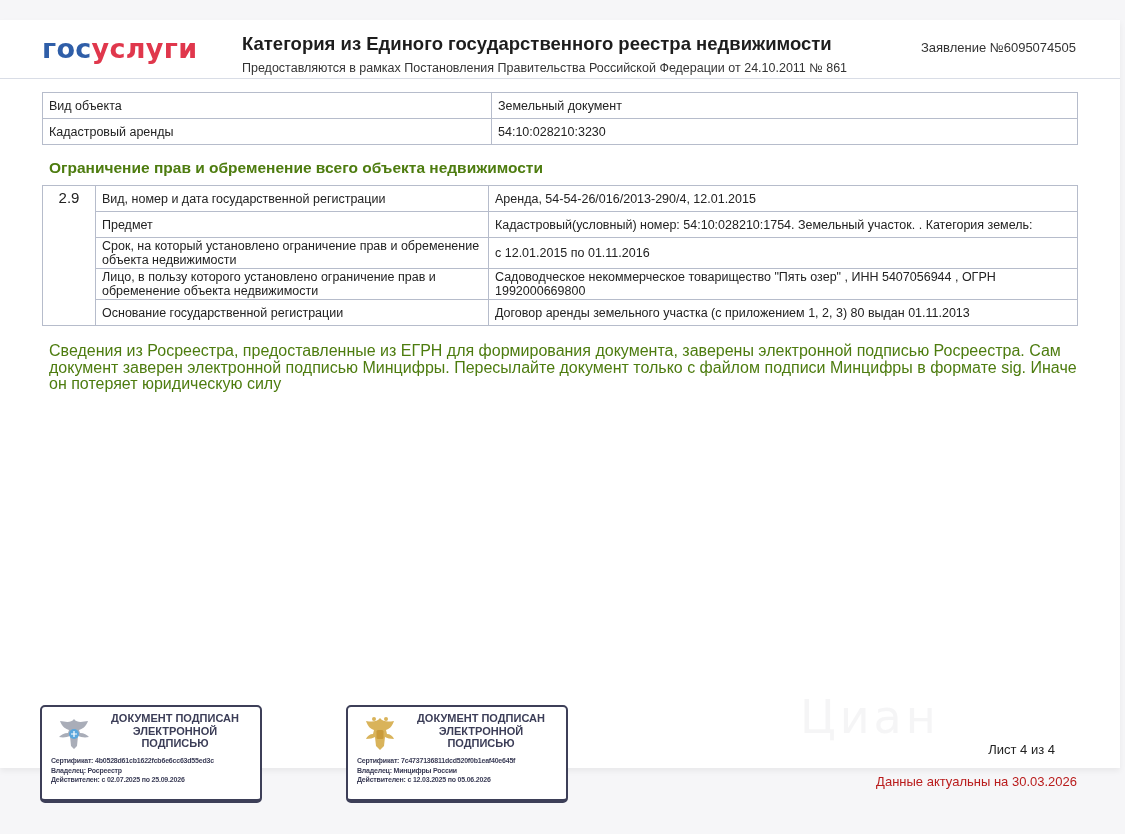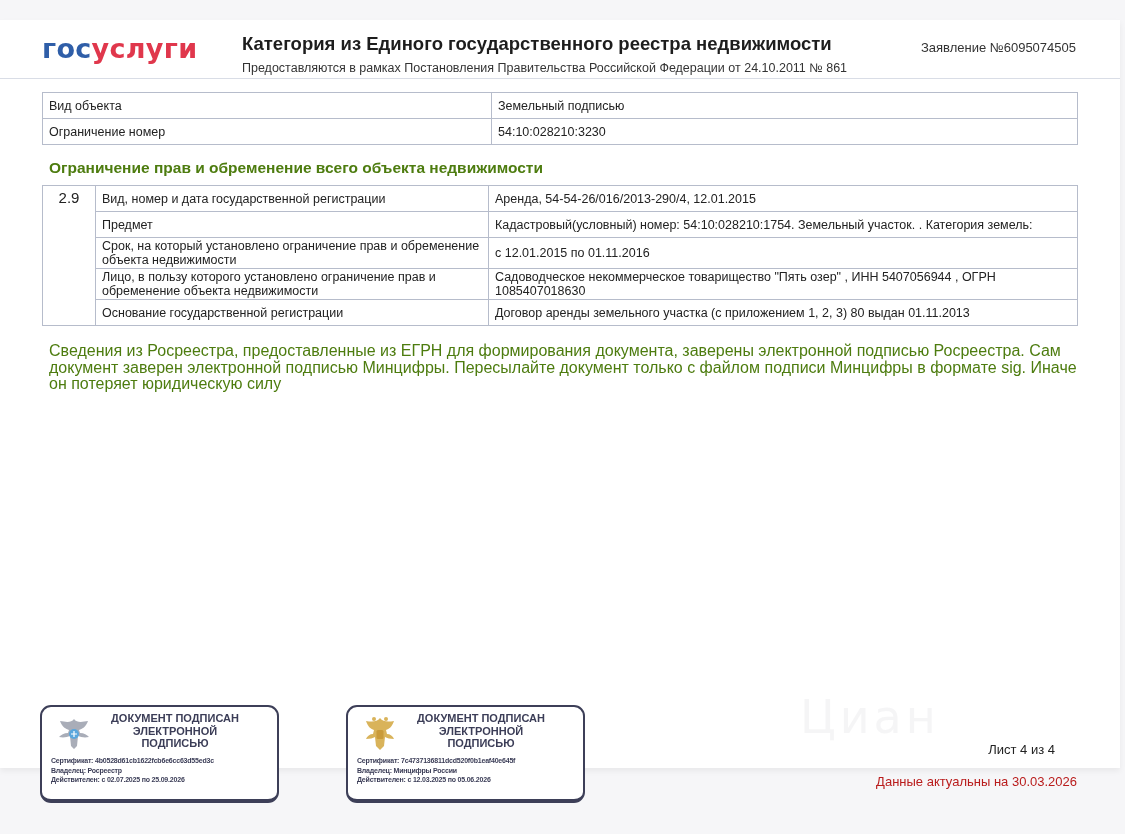--- a/index.html
+++ b/index.html
@@ -61,24 +61,23 @@
     }
     .t2 td.lab { width: 380px; }
     .t2 tr.h25 td { height: 25px; }
     .t2 tr.h31 td { height: 30px; }
     .note {
       position: absolute; left: 49px; top: 323px; width: 1040px;
       font-size: 16px; line-height: 16.5px; color: #4d7c0f;
     }
     .stamp {
       position: absolute; top: 685px; width: 218px; height: 92px;
-      border: 2.5px solid #3d3f58; border-radius: 11px;
+      border: 2.5px solid #3d3f58; border-radius: 5px;
       border-bottom-width: 4px;
       background: #fff;
-      padding-left: 17px;
     }
     .stamp .emblem {
       position: absolute; left: 12px; top: 6px; width: 40px; height: 40px;
     }
     .stamp .stamp-title {
       position: absolute; left: 58px; top: 5px; width: 150px;
       text-align: center; font-size: 11px; font-weight: bold;
       color: #3b3d57; line-height: 12.5px;
     }
     .stamp .stamp-info {
@@ -111,24 +110,24 @@
     </div>
     <div class="doc-title">Категория из Единого государственного реестра недвижимости</div>
     <div class="doc-subtitle">Предоставляются в рамках Постановления Правительства Российской Федерации от 24.10.2011 № 861</div>
     <div class="app-number">Заявление №6095074505</div>
   </div>
 
   <table class="t1">
     <tbody>
         <tr>
       <td class="lab">Вид объекта</td>
-      <td>Земельный подписью</td>
+      <td>Земельный документ</td>
     </tr>
     <tr>
-      <td class="lab">Ограничение номер</td>
+      <td class="lab">Кадастровый аренды</td>
       <td>54:10:028210:3230</td>
     </tr>
   </tbody>
     </table>
 
   <div class="section-title">Ограничение прав и обременение всего объекта недвижимости</div>
 
   <table class="t2">
     <tbody>
         <tr class="h25">
@@ -139,21 +138,21 @@
     <tr class="h25">
       <td class="lab">Предмет</td>
       <td>Кадастровый(условный) номер: 54:10:028210:1754. Земельный участок. . Категория земель:</td>
     </tr>
     <tr class="h31">
       <td class="lab">Срок, на который установлено ограничение прав и обременение объекта недвижимости</td>
       <td>с 12.01.2015 по 01.11.2016</td>
     </tr>
     <tr class="h31">
       <td class="lab">Лицо, в пользу которого установлено ограничение прав и обременение объекта недвижимости</td>
-      <td>Садоводческое некоммерческое товарищество "Пять озер" , ИНН 5407056944 , ОГРН 1085407018630</td>
+      <td>Садоводческое некоммерческое товарищество "Пять озер" , ИНН 5407056944 , ОГРН 1992000669800</td>
     </tr>
     <tr class="h25">
       <td class="lab">Основание государственной регистрации</td>
       <td>Договор аренды земельного участка (с приложением 1, 2, 3) 80 выдан 01.11.2013</td>
     </tr>
   </tbody>
     </table>
 
   <div class="note">Сведения из Росреестра, предоставленные из ЕГРН для формирования документа, заверены электронной подписью Росреестра. Сам документ заверен электронной подписью Минцифры. Пересылайте документ только с файлом подписи Минцифры в формате sig. Иначе он потеряет юридическую силу</div>
 

